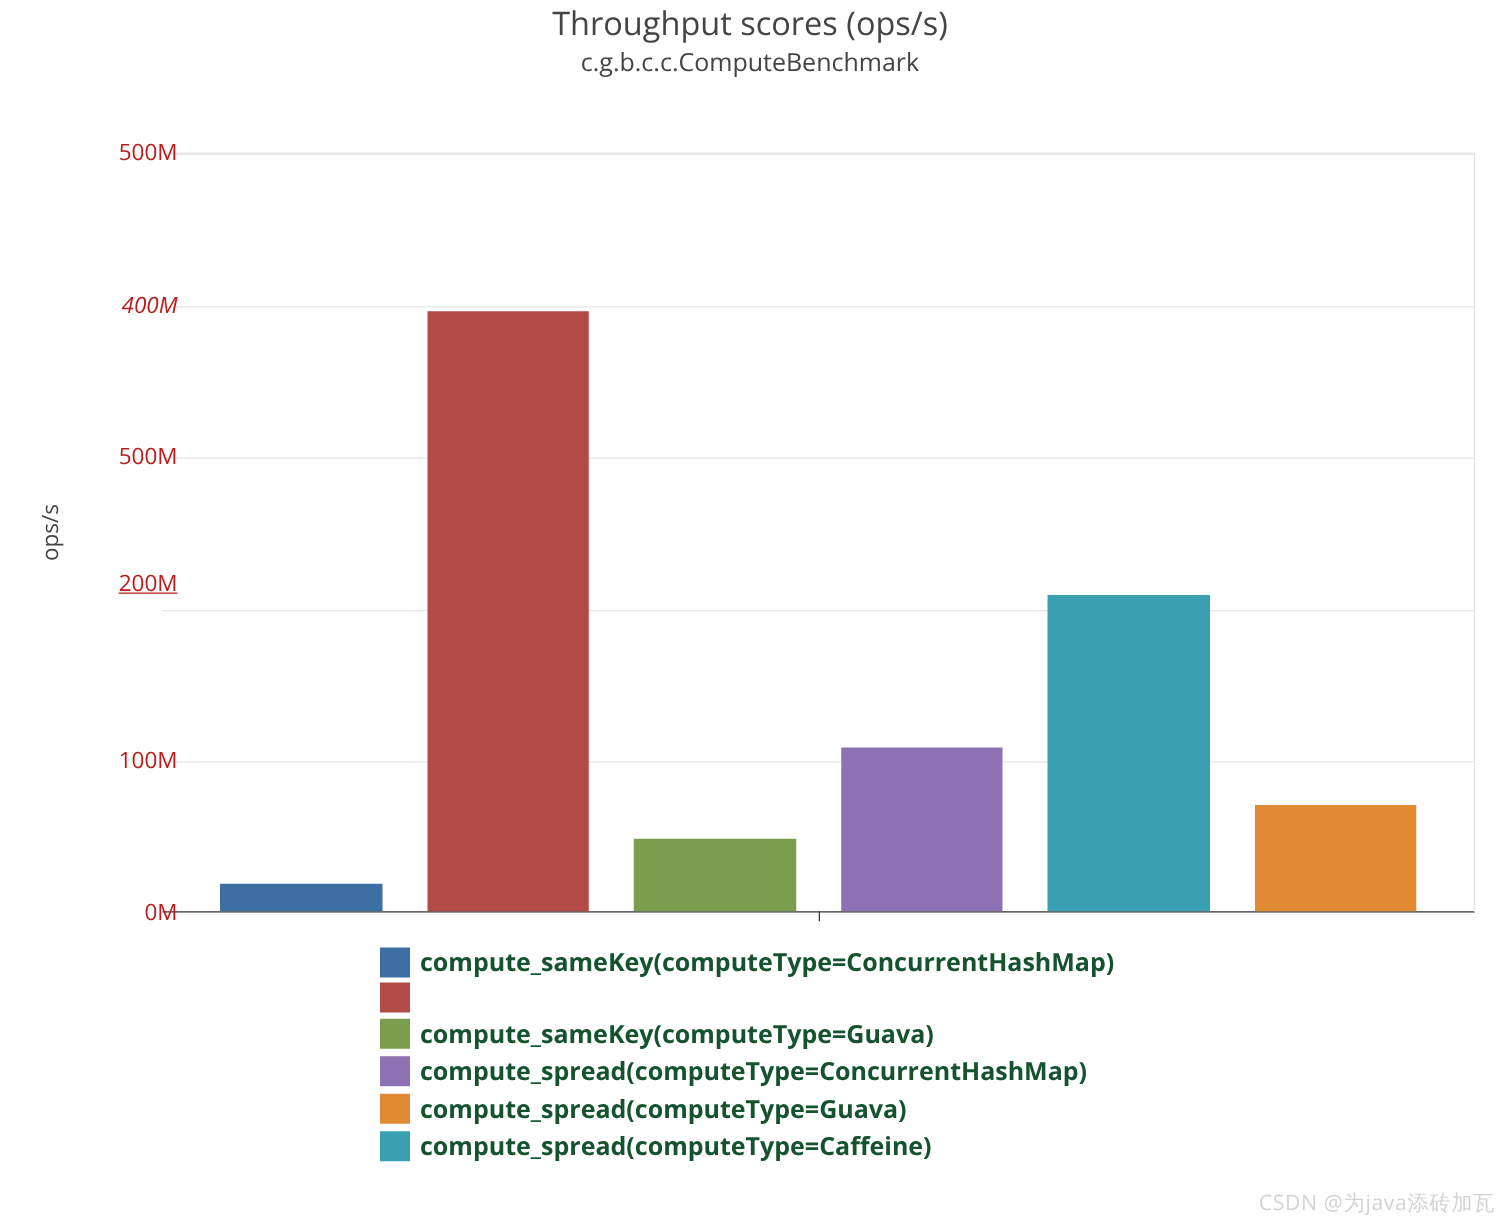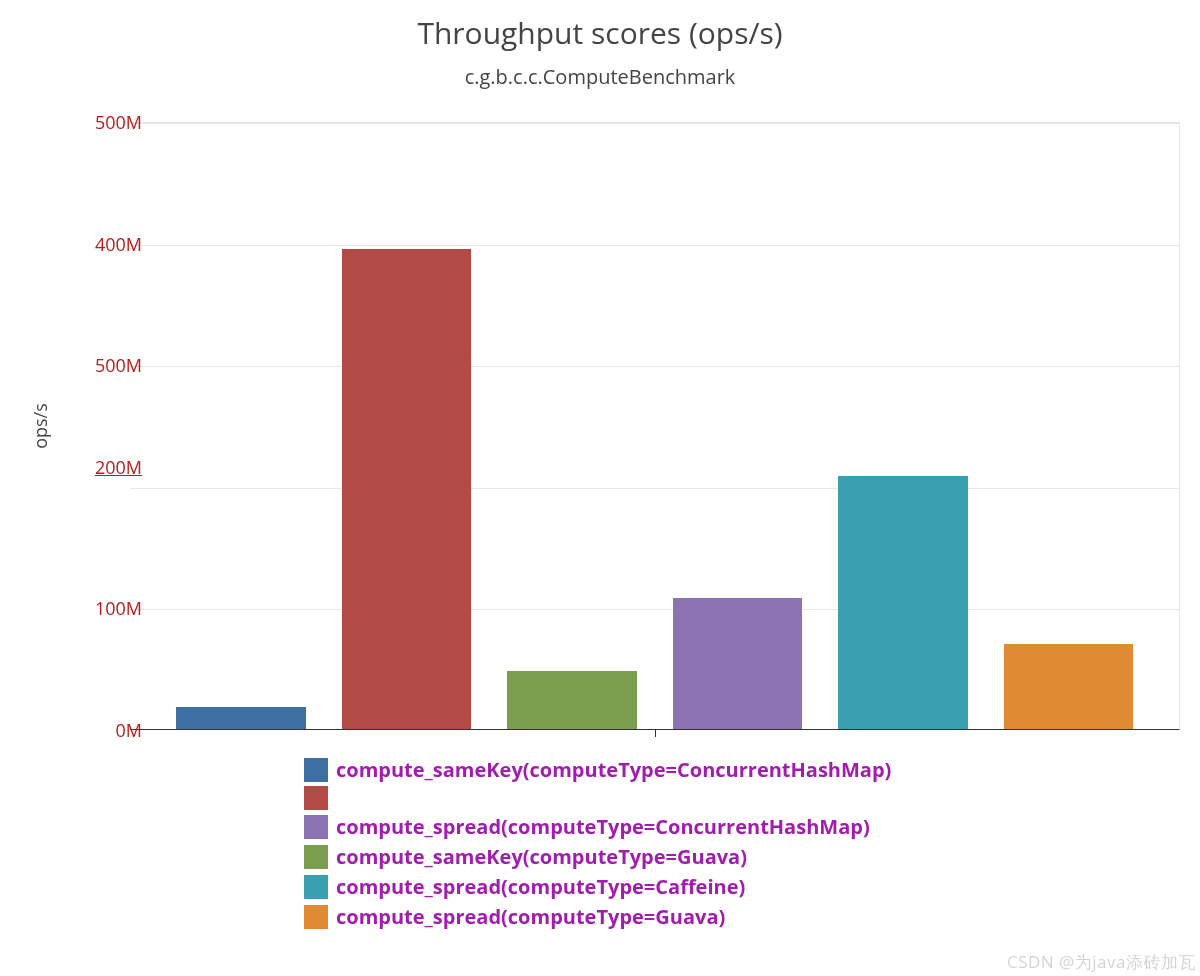--- a/index.html
+++ b/index.html
@@ -1,19 +1,19 @@
 <!DOCTYPE html>
 <html><head>
 <meta charset="utf-8">
 <style>
   * { box-sizing: border-box; margin: 0; padding: 0; }
   body { font-family: "Open Sans", "Helvetica Neue", Arial, sans-serif; background: #fff; }
   .chart-wrap { width: 1200px; height: 976px; position: relative; }
-  .title { text-align: center; font-size: 30px; color: #444; font-weight: 400; padding-top: 12px; }
-  .subtitle { text-align: center; font-size: 20px; color: #444; font-weight: 400; margin-top: 10px; }
+  .title { text-align: center; font-size: 26px; color: #444; font-weight: 400; padding-top: 0; }
+  .subtitle { text-align: center; font-size: 20px; color: #444; font-weight: 400; }
   .plot-area {
     position: absolute;
     left: 130px;
     top: 122px;
     width: 1050px;
     height: 608px;
     border-top: 1px solid #e6e6e6;
     border-right: 1px solid #e6e6e6;
     border-bottom: 1px solid #333;
   }
@@ -72,21 +72,21 @@
     display: flex;
     flex-direction: column;
     gap: 3px;
   }
   .legend-item {
     display: flex;
     align-items: center;
     gap: 8px;
     font-size: 20px;
     font-weight: 700;
-    color: #a21caf;
+    color: #14532d;
   }
   .swatch {
     width: 24px;
     height: 24px;
     flex-shrink: 0;
   }
   .watermark {
     position: absolute;
     right: 4px;
     bottom: 2px;
@@ -136,37 +136,37 @@
 
   <div class="legend">
       <div class="legend-item">
         <div class="swatch" style="background: rgb(61, 111, 163);"></div>
         <span>compute_sameKey(computeType=ConcurrentHashMap)</span>
       </div>
       <div class="legend-item">
         <div class="swatch" style="background: rgb(178, 74, 70);"></div>
       </div>
       <div class="legend-item">
+        <div class="swatch" style="background: rgb(123, 158, 78);"></div>
+        <span>compute_sameKey(computeType=Guava)</span>
+      </div>
+      <div class="legend-item">
         <div class="swatch" style="background: rgb(140, 114, 179);"></div>
         <span>compute_spread(computeType=ConcurrentHashMap)</span>
       </div>
       <div class="legend-item">
-        <div class="swatch" style="background: rgb(123, 158, 78);"></div>
-        <span>compute_sameKey(computeType=Guava)</span>
+        <div class="swatch" style="background: rgb(224, 138, 51);"></div>
+        <span>compute_spread(computeType=Guava)</span>
       </div>
       <div class="legend-item">
         <div class="swatch" style="background: rgb(58, 159, 177);"></div>
         <span>compute_spread(computeType=Caffeine)</span>
-      </div>
-      <div class="legend-item">
-        <div class="swatch" style="background: rgb(224, 138, 51);"></div>
-        <span>compute_spread(computeType=Guava)</span>
       </div>
     </div>
 
   <div class="watermark">CSDN @为java添砖加瓦</div>
 <div class="y-tick-label" style="top: 730px;">0M</div>
     <div class="y-tick-label" style="top: 608.4px;">100M</div>
     <div class="y-tick-label" style="top: 467px; text-decoration: underline;">200M</div>
     <div class="y-tick-label" style="top: 365.2px;">500M</div>
-    <div class="y-tick-label" style="top: 243.6px;">400M</div>
+    <div class="y-tick-label" style="top: 243.6px; font-style: italic;">400M</div>
     <div class="y-tick-label" style="top: 122px;">500M</div>
   </div>
 
 </body></html>

